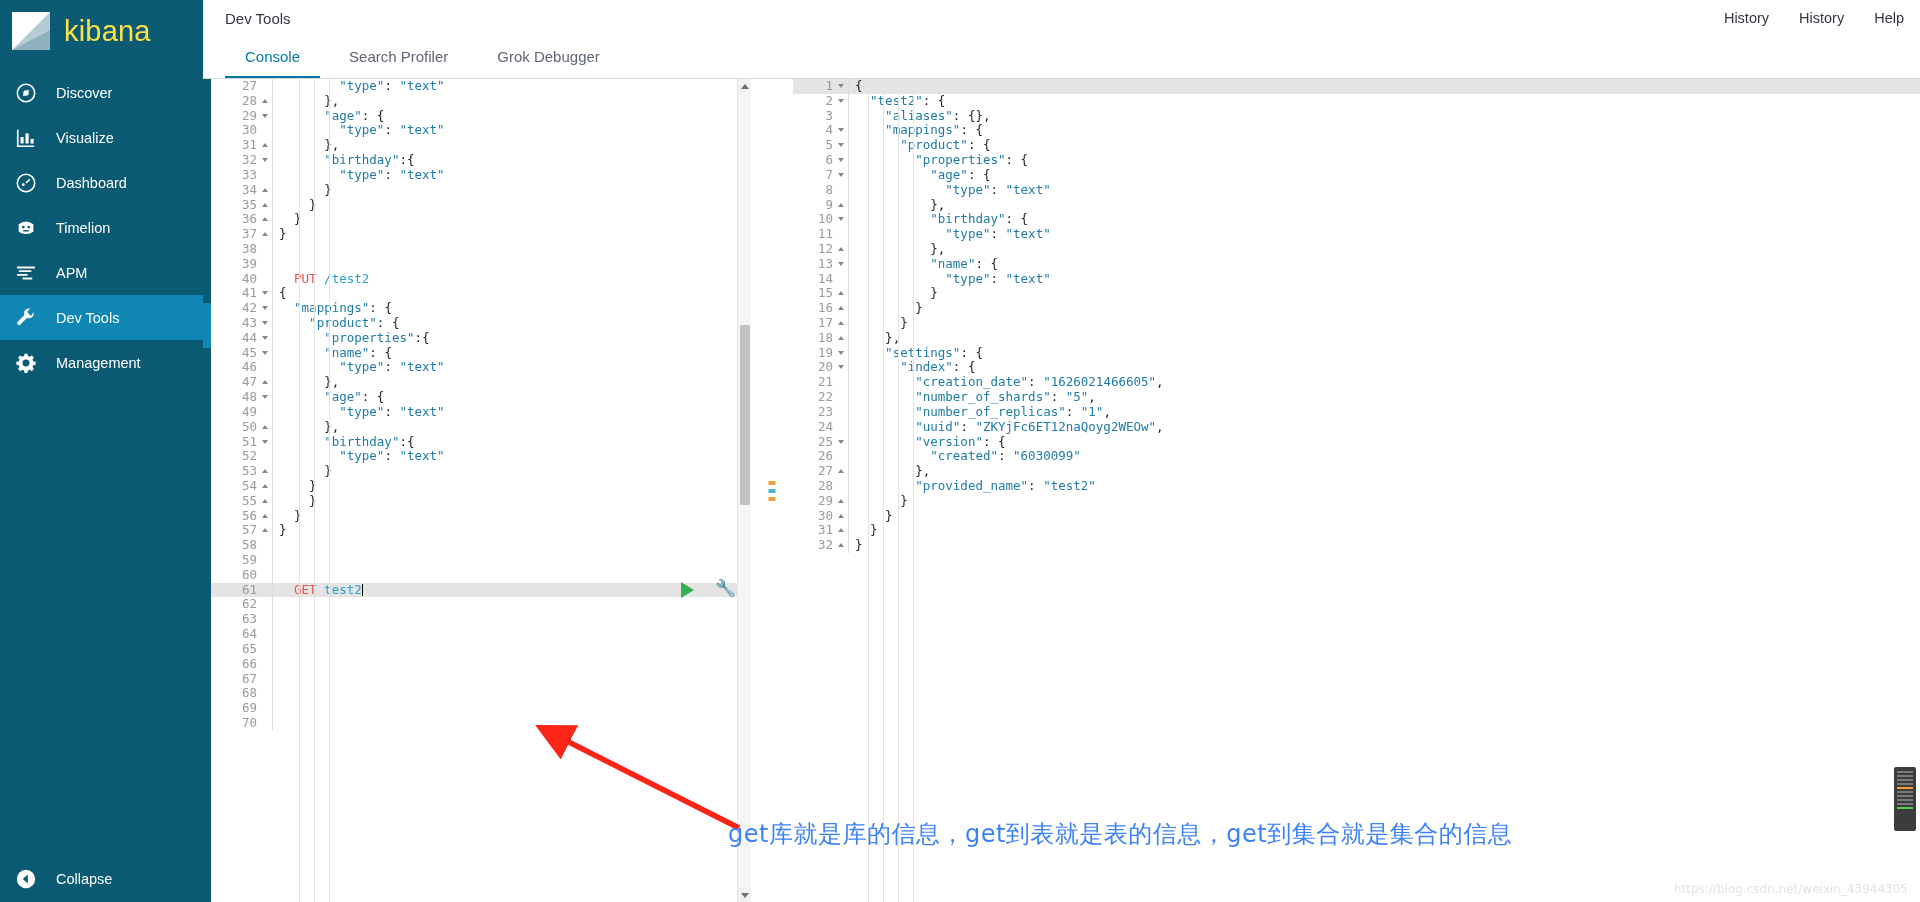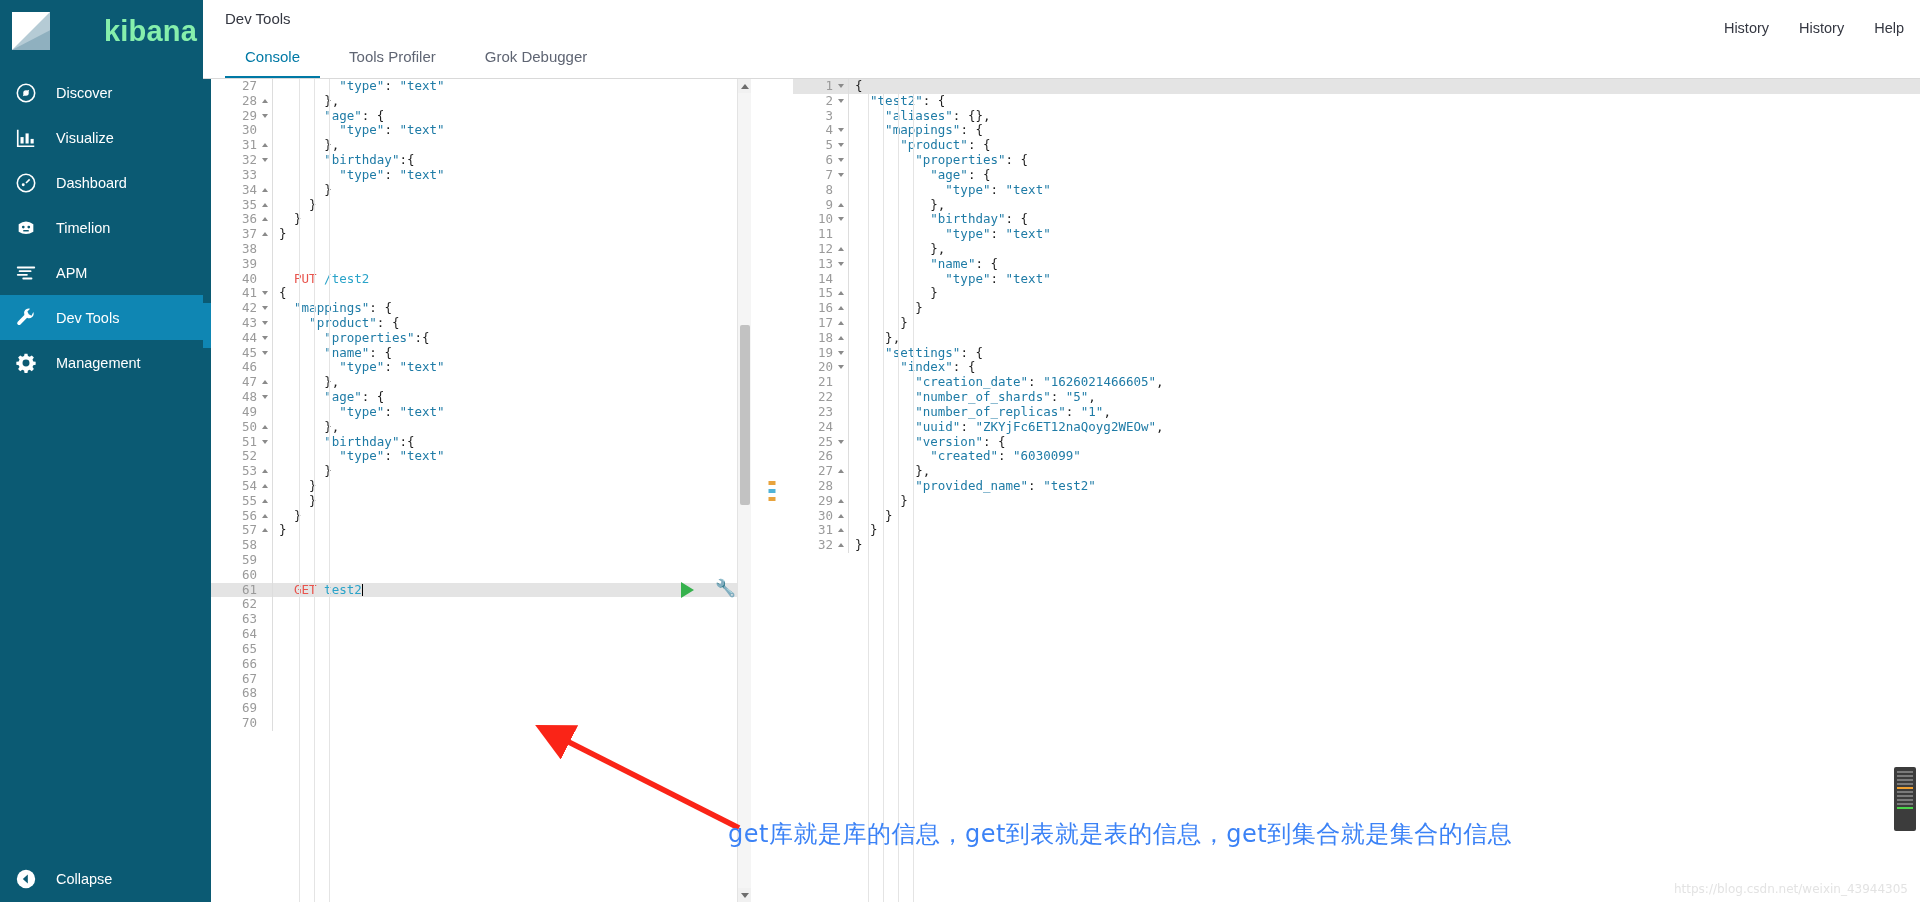--- a/index.html
+++ b/index.html
@@ -36,21 +36,21 @@
     background: #ffffff;
     clip-path: polygon(0 0, 100% 0, 0 100%);
   }
   .brand-mark:after {
     content: ""; position: absolute; left: 0; bottom: 0;
     width: 100%; height: 52%;
     background: #8fb0bf;
     clip-path: polygon(0 100%, 100% 0, 100% 100%);
   }
   .brand-text {
-    font-size: 29px; font-weight: 700; letter-spacing: .2px; color: #86efac; margin-left: 40px;
+    font-size: 29px; font-weight: 400; letter-spacing: .2px; color: #fde047;
   }
   .nav { margin-top: 8px; }
   .nav-item {
     height: 45px;
     display: flex; align-items: center;
     padding-left: 14px; gap: 18px;
     color: #ffffff; font-size: 14.5px;
     cursor: pointer;
   }
   .nav-item.active { background: #0f86b3; }
@@ -67,21 +67,21 @@
   .main { flex: 1 1 auto; position: relative; background: #fff; height: 902px; }
   .topbar {
     height: 36px; position: relative;
     display: flex; align-items: center;
     padding-left: 22px;
     border-bottom: 0;
   }
   .topbar-title { font-size: 15px; color: #343741; }
   .topbar-right {
     position: absolute; right: 16px; top: 0; height: 36px;
-    display: flex; align-items: flex-end; gap: 30px;
+    display: flex; align-items: center; gap: 30px;
   }
   .topbar-link { font-size: 14.5px; color: #343741; cursor: pointer; }
 
   .tabs {
     height: 43px;
     display: flex; align-items: flex-end; gap: 9px;
     padding-left: 22px;
     border-bottom: 1px solid #d9d9d9;
   }
   .tab {
@@ -332,21 +332,21 @@
       <div class="topbar-title">Dev Tools</div>
       <div class="topbar-right">
         <div class="topbar-link">History</div>
         <div class="topbar-link">History</div>
         <div class="topbar-link">Help</div>
       </div>
     </div>
 
     <div class="tabs">
       <div class="tab active">Console</div>
-      <div class="tab">Tools Profiler</div>
+      <div class="tab">Search Profiler</div>
       <div class="tab">Grok Debugger</div>
     </div>
 
     <div class="console">
 
       <div class="editor-pane">
         <div class="gutter-bar">
           <div class="seg-active" style="top:224px;height:45px;"></div>
         </div>
 

